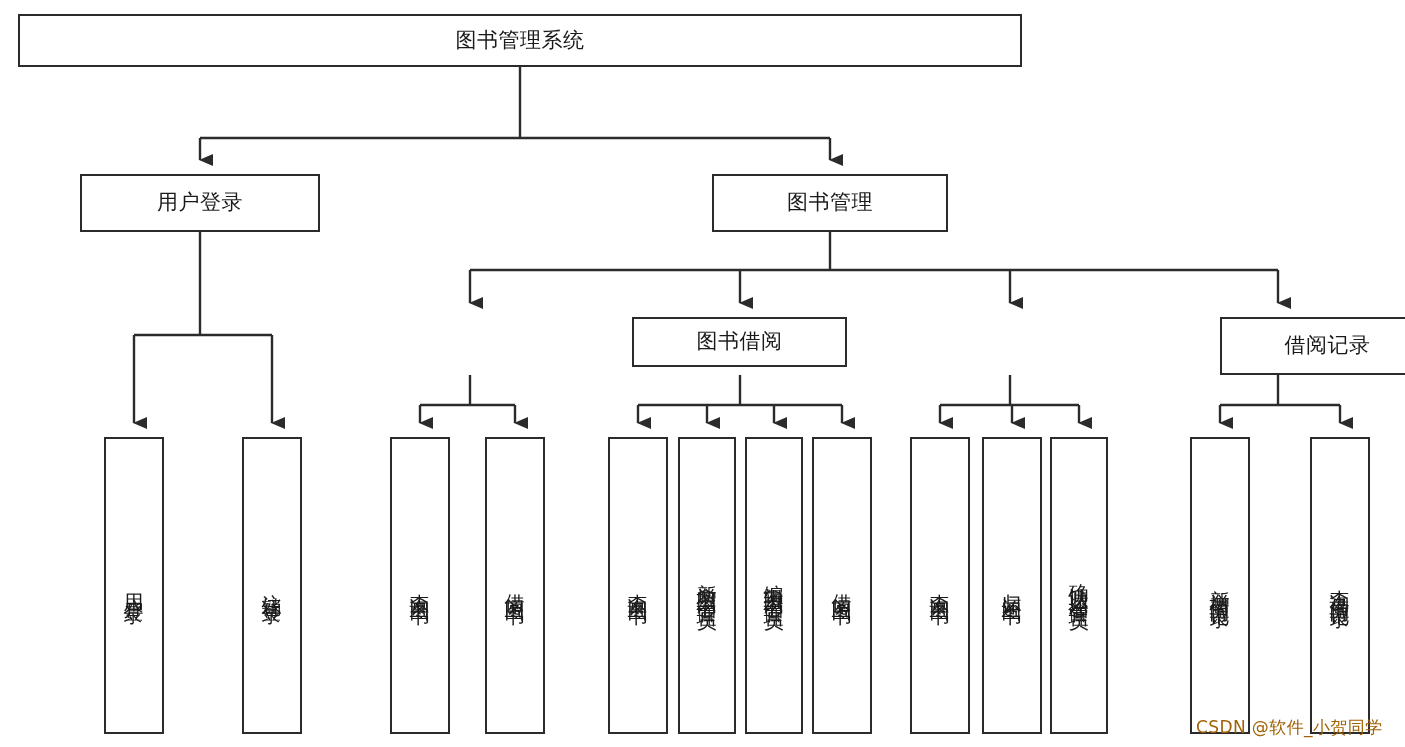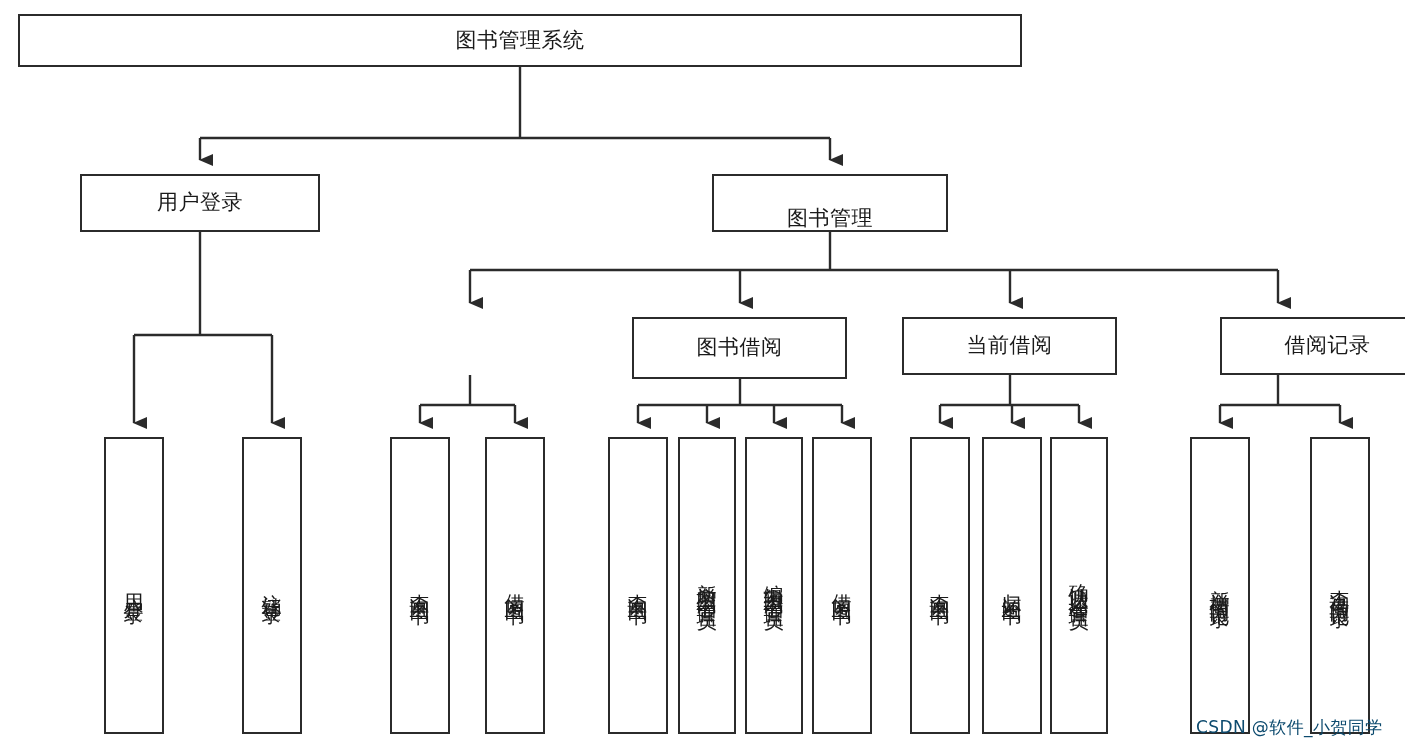--- a/index.html
+++ b/index.html
@@ -53,21 +53,21 @@
     writing-mode: vertical-rl;
     text-orientation: upright;
     letter-spacing: 4px;
     line-height: 1.0;
     white-space: nowrap;
     display: block;
   }
   .watermark {
     position: absolute;
     font-size: 17px;
-    color: #0c4a6e;
+    color: #a16207;
     white-space: nowrap;
     letter-spacing: 0.4px;
     user-select: none;
   }
 </style>
 </head>
 <body>
 
 <div id="canvas">
 
@@ -121,29 +121,26 @@
     </g>
   </svg>
 
   <div class="node horiz root" style="left:18px; top:14px; width:1004px; height:53px;">
     <span>图书管理系统</span>
   </div>
 
   <div class="node horiz" style="left:80px; top:174px; width:240px; height:58px;">
     <span>用户登录</span>
   </div>
-  <div class="node horiz" style="left:712px; top:174px; width:236px; height:58px;align-items:flex-end;">
+  <div class="node horiz" style="left:712px; top:174px; width:236px; height:58px;">
     <span>图书管理</span>
   </div>
 
-  <div class="node horiz" style="left:632px; top:317px; width:215px; height:62px;">
+  <div class="node horiz" style="left:632px; top:317px; width:215px; height:50px;">
     <span>图书借阅</span>
-  </div>
-  <div class="node horiz" style="left:902px; top:317px; width:215px; height:58px;">
-    <span>当前借阅</span>
   </div>
   <div class="node horiz" style="left:1220px; top:317px; width:215px; height:58px;">
     <span>借阅记录</span>
   </div>
 
   <div class="node leaf" style="left:104px; top:437px; width:60px; height:297px;">
     <span class="vtext">用户登录</span>
   </div>
   <div class="node leaf" style="left:242px; top:437px; width:60px; height:297px;">
     <span class="vtext">注销登录</span>

